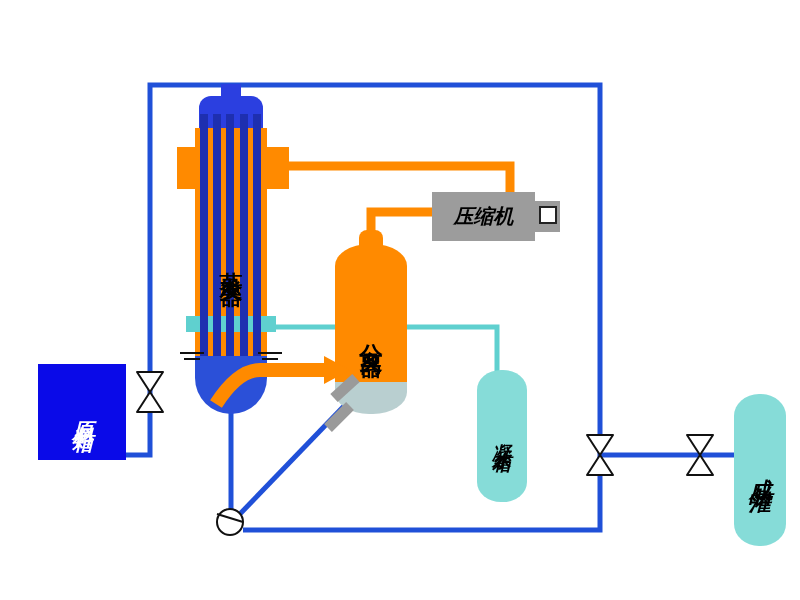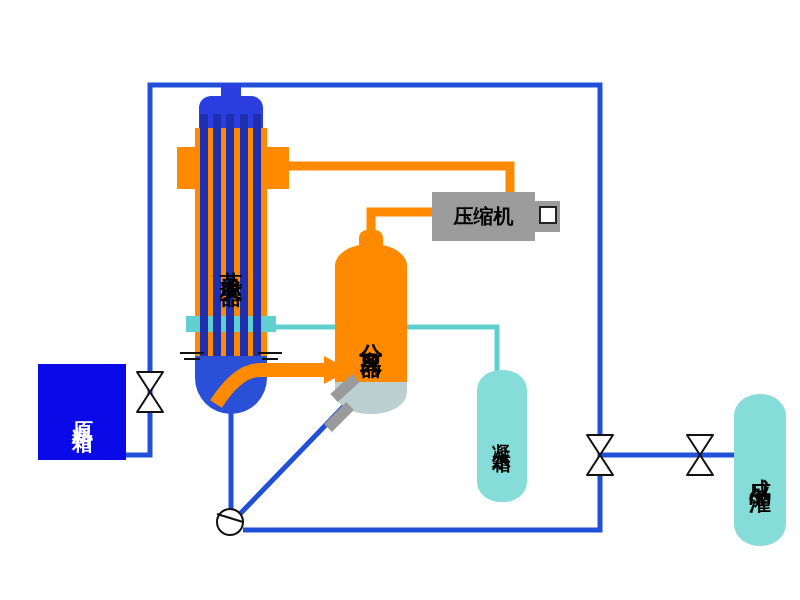--- a/index.html
+++ b/index.html
@@ -1,21 +1,21 @@
 <!DOCTYPE html>
 <html><head>
 <meta charset="utf-8">
 <style>
   html,body{margin:0;padding:0;background:#fff;}
   .canvas{position:relative;width:800px;height:600px;background:#ffffff;overflow:hidden;
           font-family:"DejaVu Sans","Liberation Sans",sans-serif;}
   svg.layer{position:absolute;left:0;top:0;}
   #pipes-layer{z-index:1;}
   #top-layer{z-index:3;}
-  .c{position:absolute;z-index:2;}
+  .c{position:absolute;z-index:2;font-style:italic;}
   .lbl{position:absolute;z-index:4;display:flex;align-items:center;justify-content:center;}
   .vlabel{writing-mode:vertical-rl;text-orientation:upright;font-weight:700;
           letter-spacing:7px;color:#000;line-height:1;}
   
   #raw-tank{left:38px;top:364px;width:88px;height:96px;background:#0a0ae8;
             display:flex;align-items:center;justify-content:center;}
   #raw-tank .vlabel{color:#ffffff;font-size:21px;letter-spacing:5px;}
   
   #evap-capstub{left:221px;top:84px;width:20px;height:14px;background:#2b3fe0;}
   #evap-cap{left:199px;top:96px;width:64px;height:34px;background:#2b3fe0;border-radius:12px 12px 0 0;}

